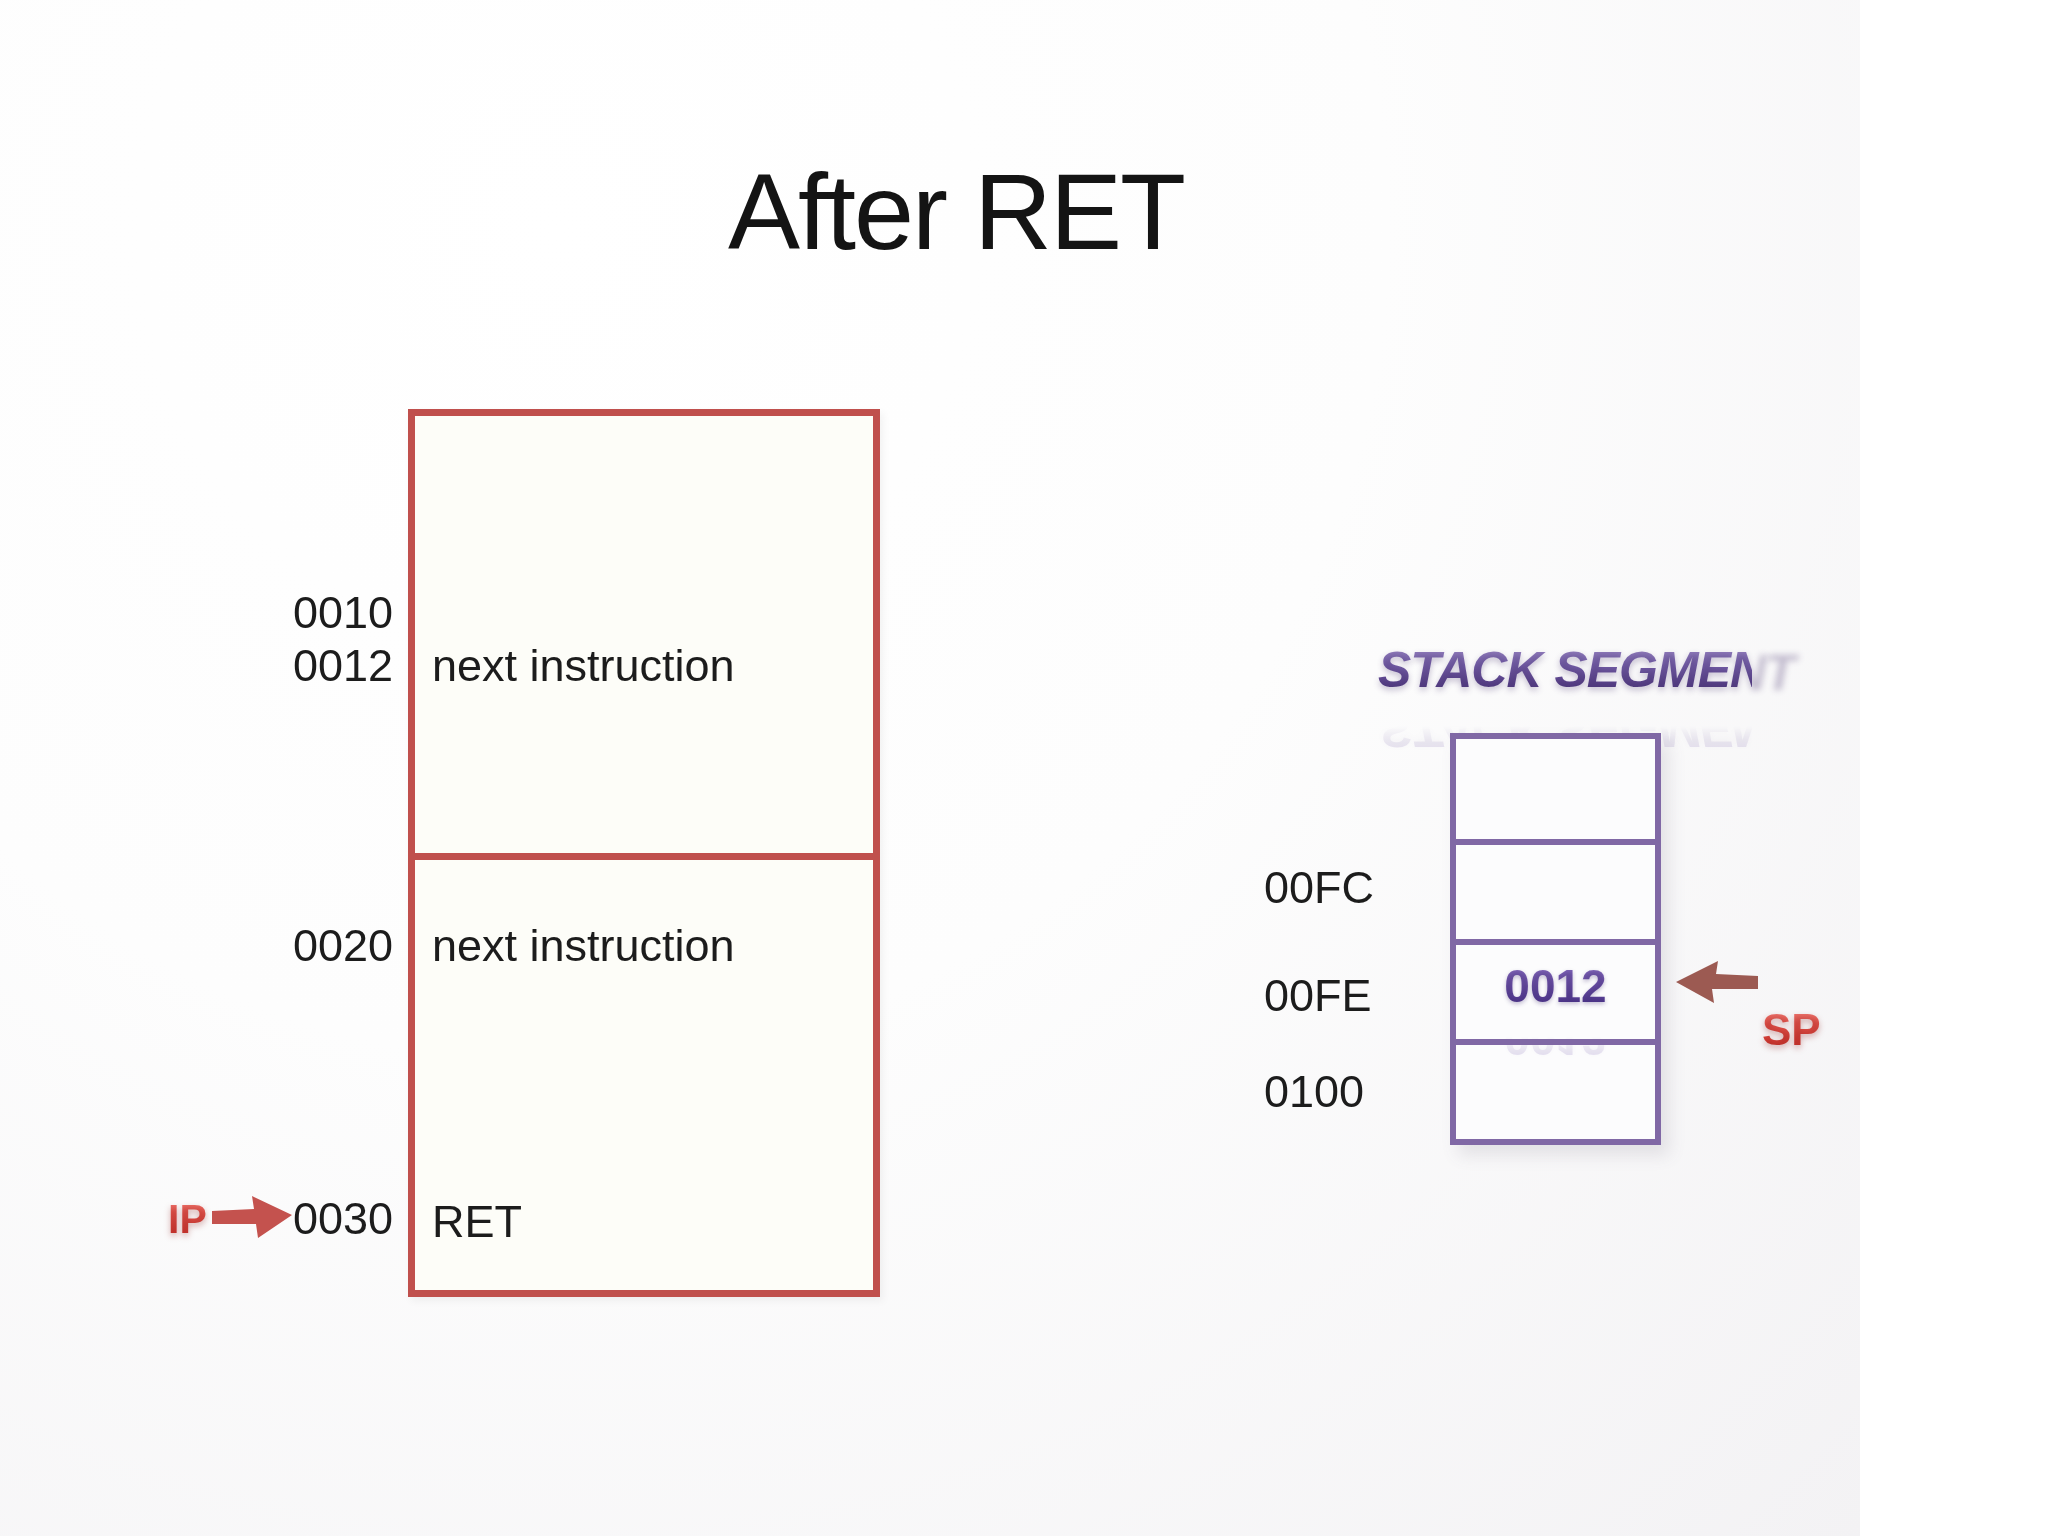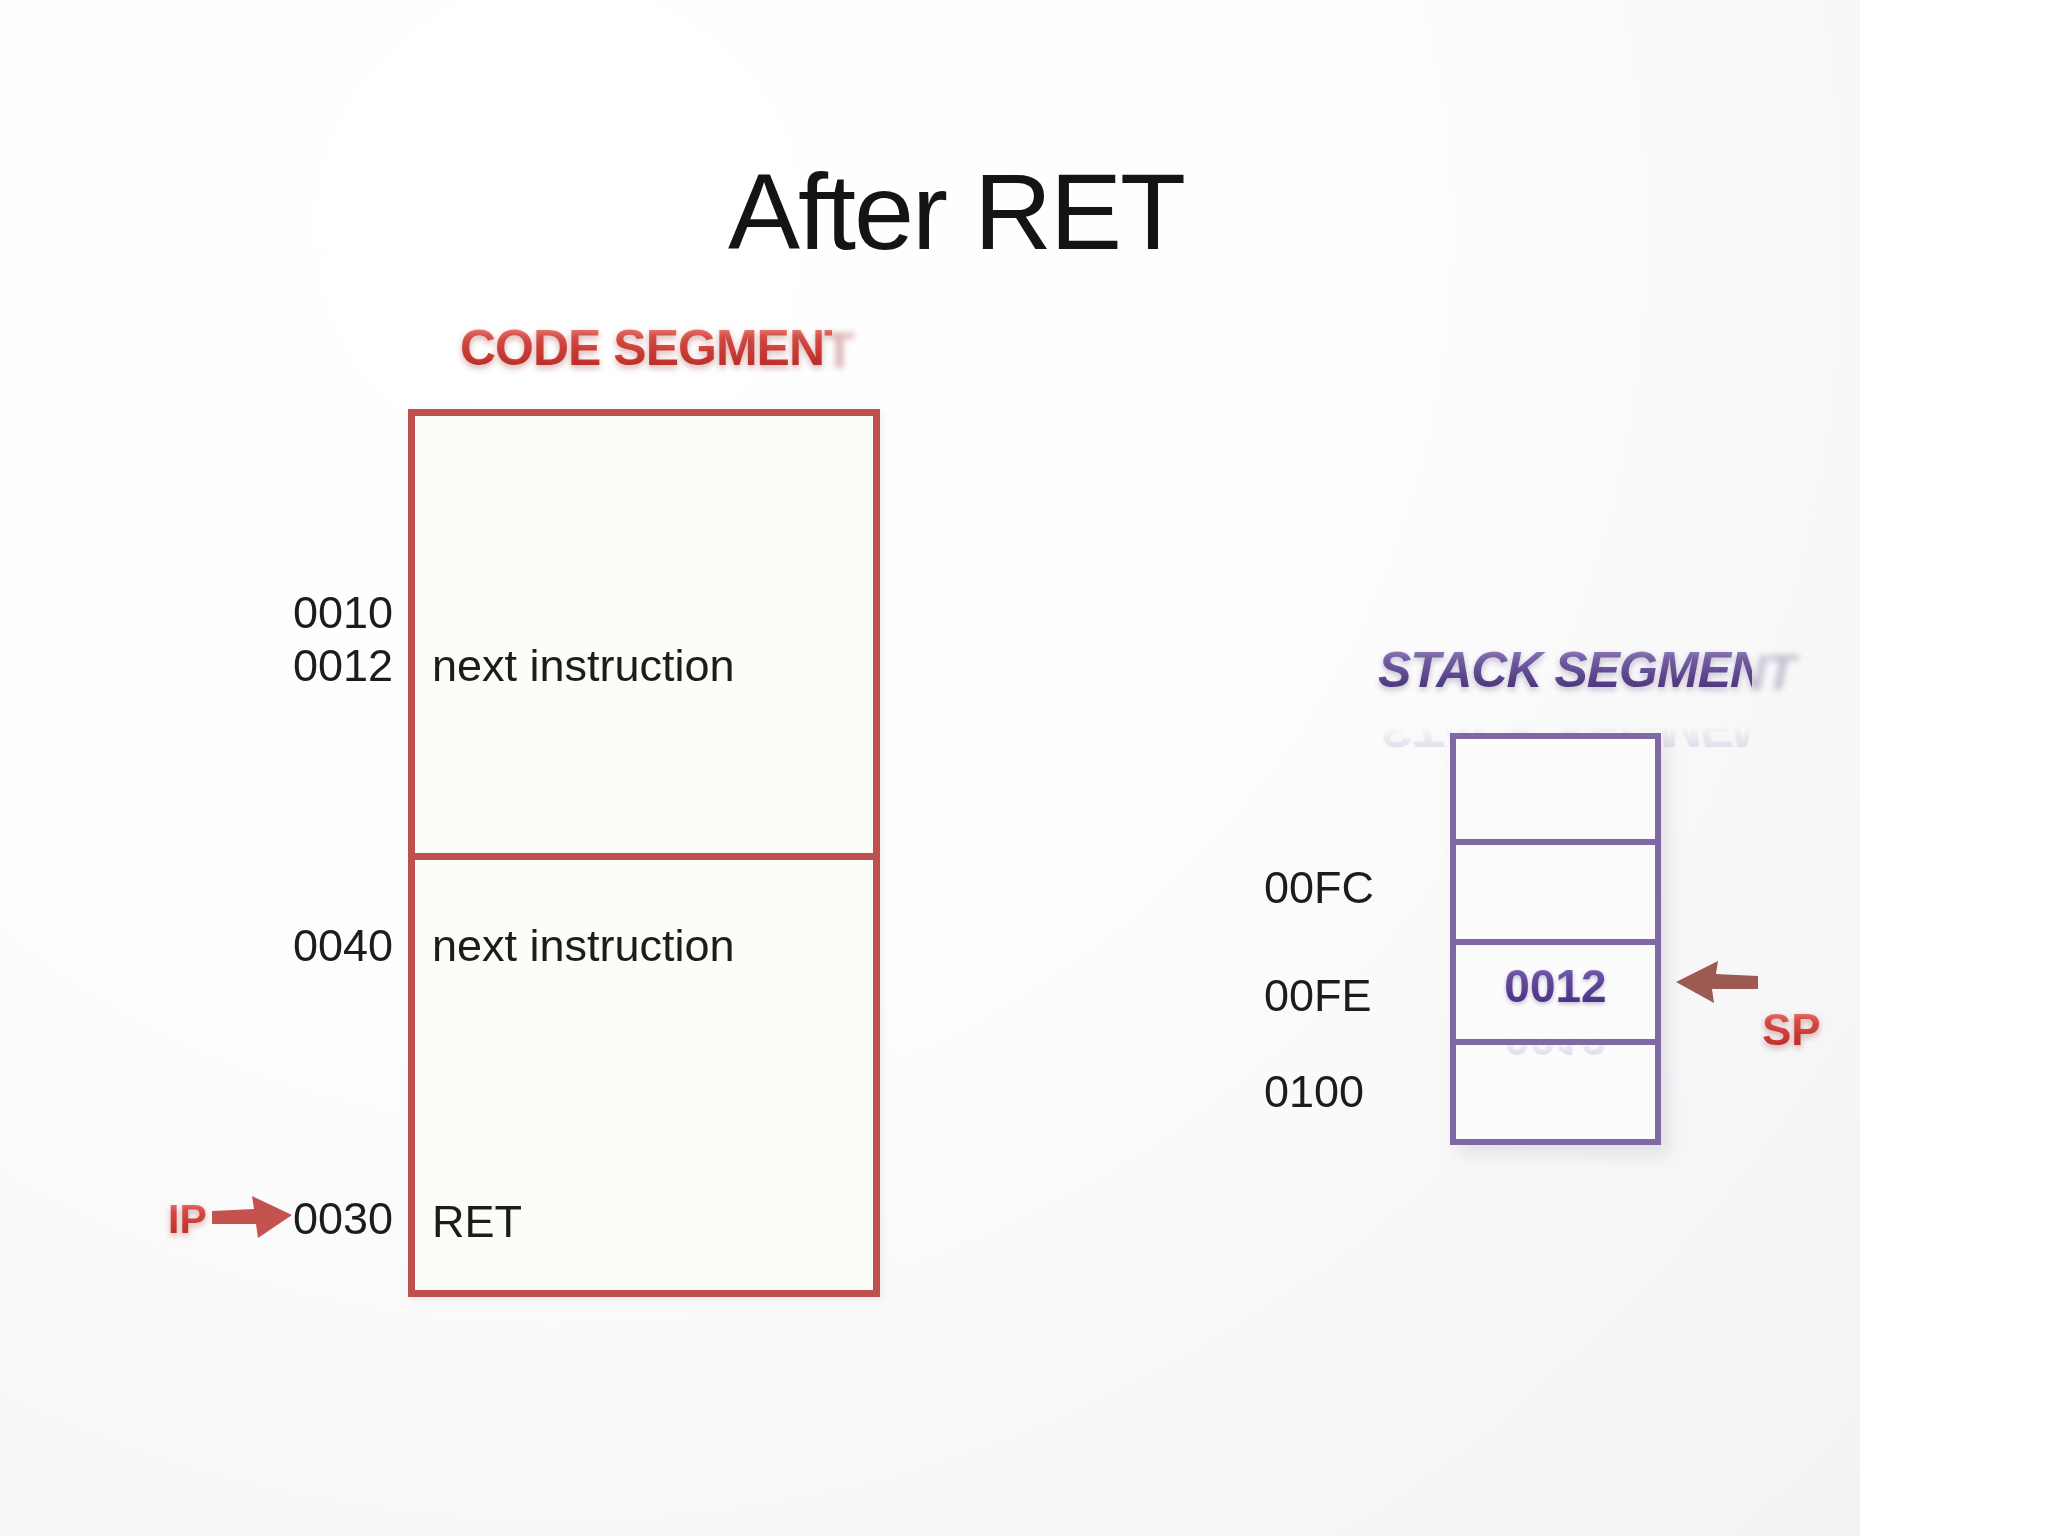--- a/index.html
+++ b/index.html
@@ -112,34 +112,33 @@
   .sp-arrow{position:absolute;left:1676px;top:958px;width:82px;height:48px;}
   .sp-label{position:absolute;left:1762px;top:955px;font-size:44px;line-height:54px;margin-top:48px;}
 </style>
 </head>
 <body>
 
 <div class="slide">
 
   <div class="page-title">After RET</div>
 
-  <div class="seg-heading code-heading wordart wordart-red">CODE SEGMENT</div>
 
   <div class="code-box">
     <div class="divider"></div>
   </div>
 
 
   <div class="line addr" style="top:586px">0010</div>
 
   <div class="line addr" style="top:639px">0012</div>
   <div class="line codetext" style="top:639px">next instruction</div>
 
 
-  <div class="line addr" style="top:919px">0040</div>
+  <div class="line addr" style="top:919px">0020</div>
   <div class="line codetext" style="top:919px">next instruction</div>
 
   <div class="line addr" style="top:1192px">0030</div>
   <div class="line codetext" style="top:1195px">RET</div>
 
   <div class="ip-label wordart wordart-red">IP</div>
   <svg class="ip-arrow" viewBox="0 0 80 48" aria-hidden="true">
     <polygon points="0,18 42,16 40,3 80,22 46,45 44,31 0,31" fill="#c4524e"></polygon>
   </svg>
 

